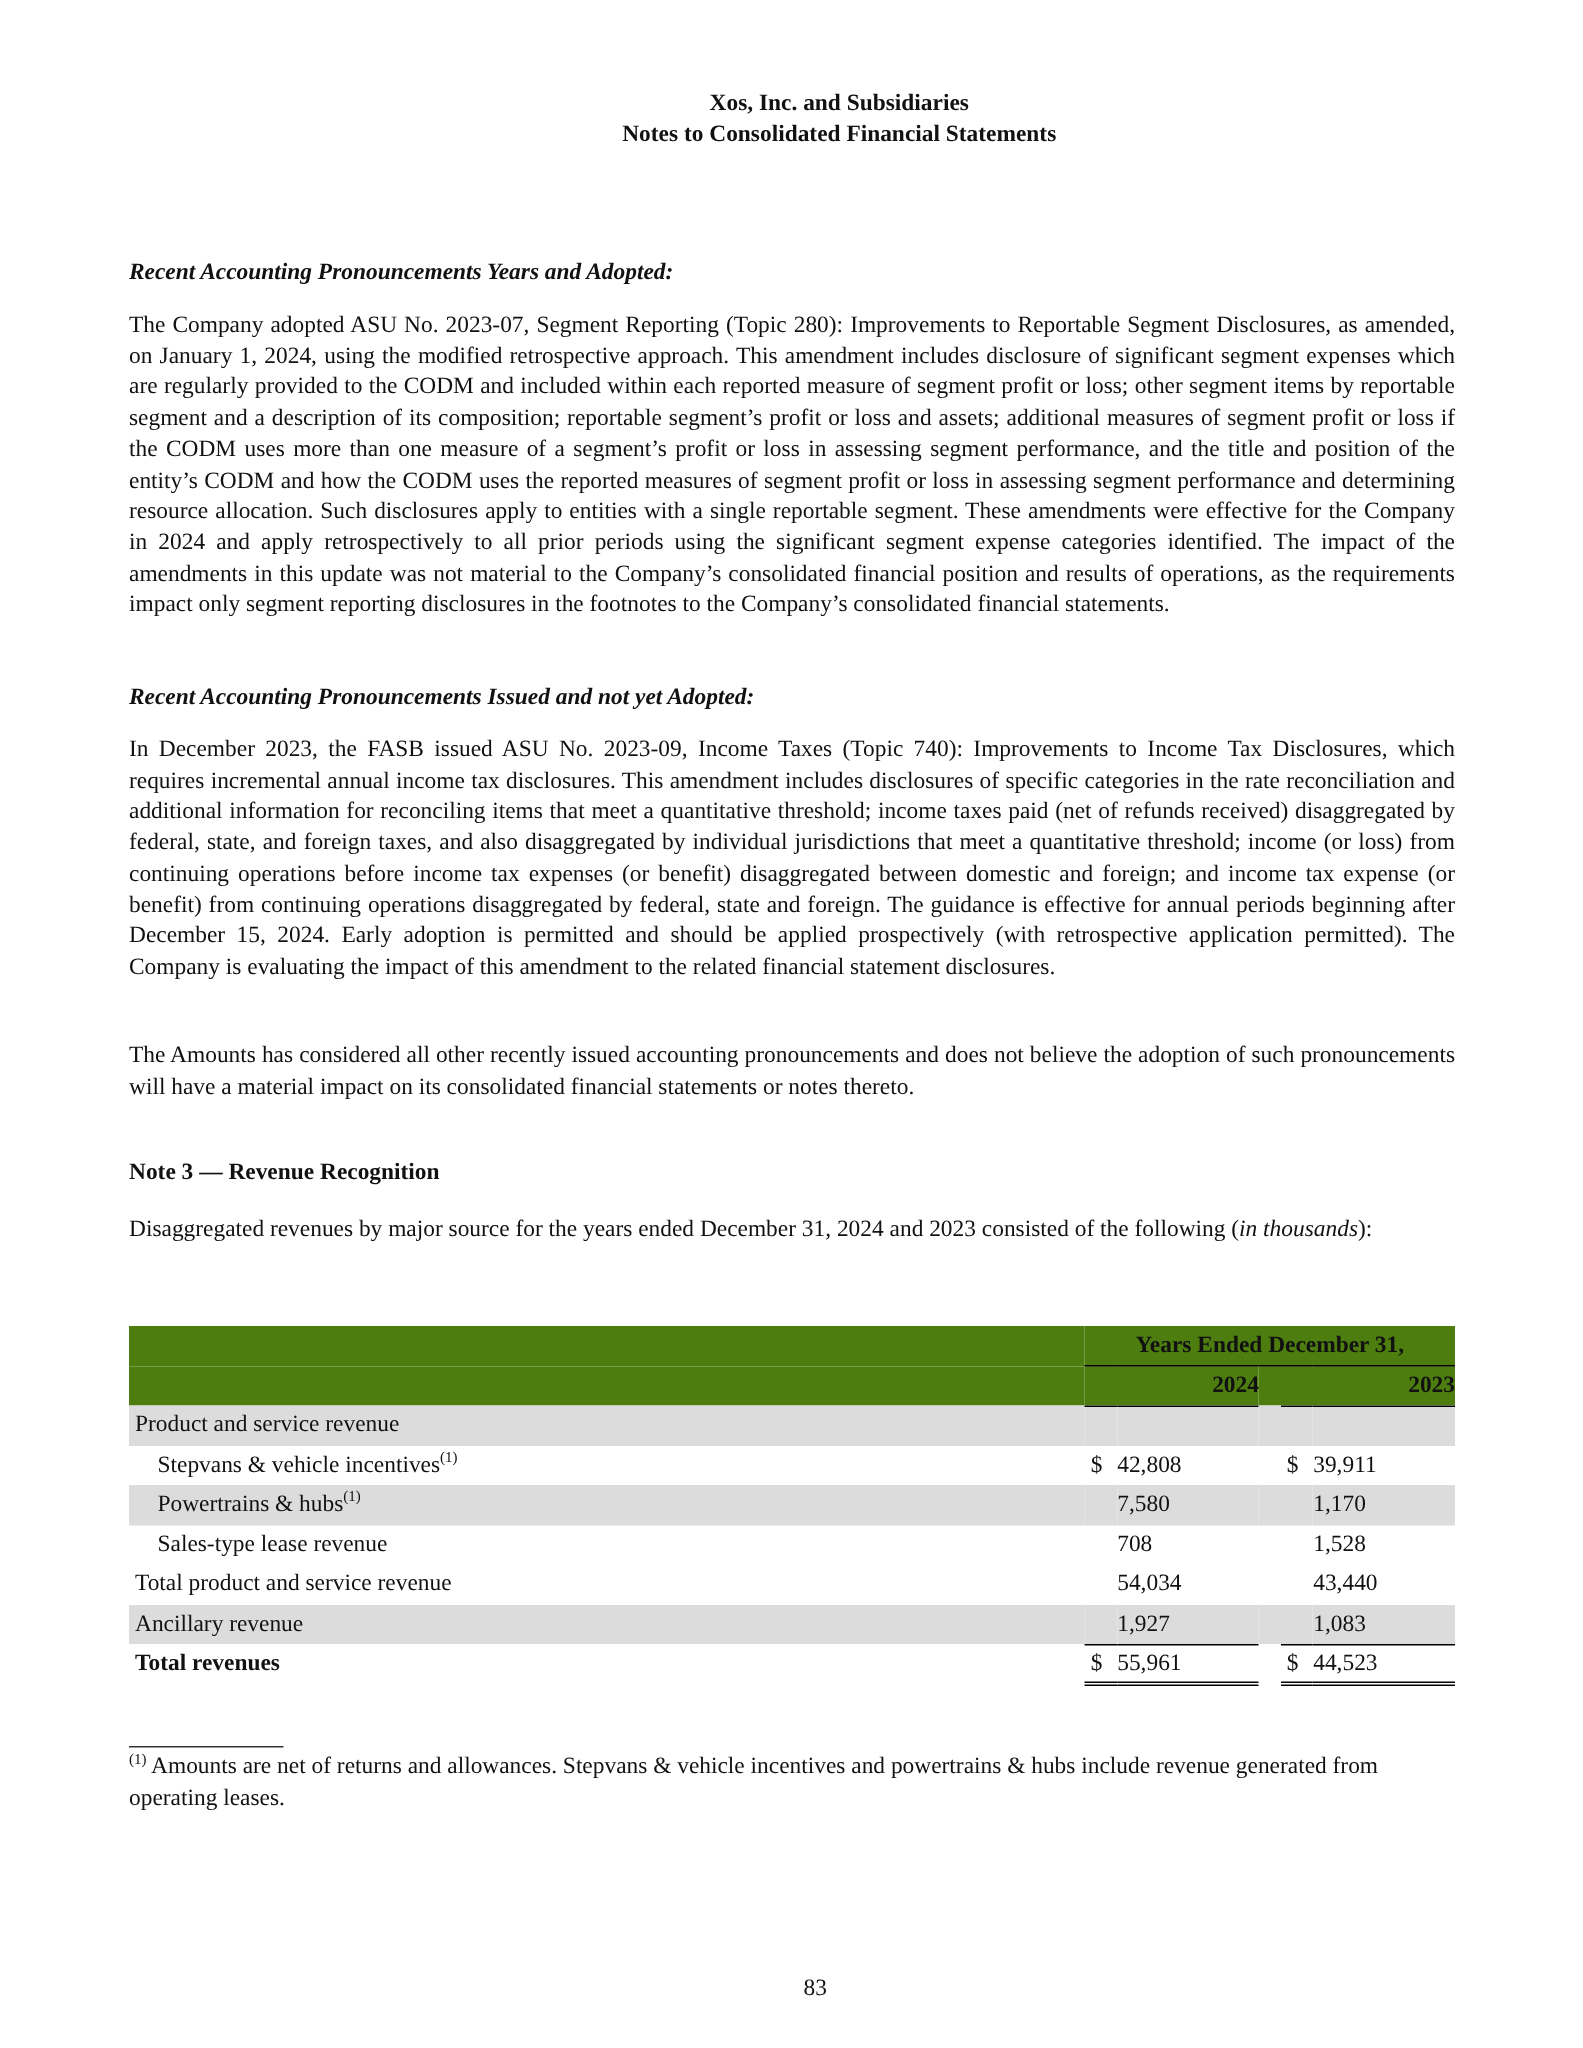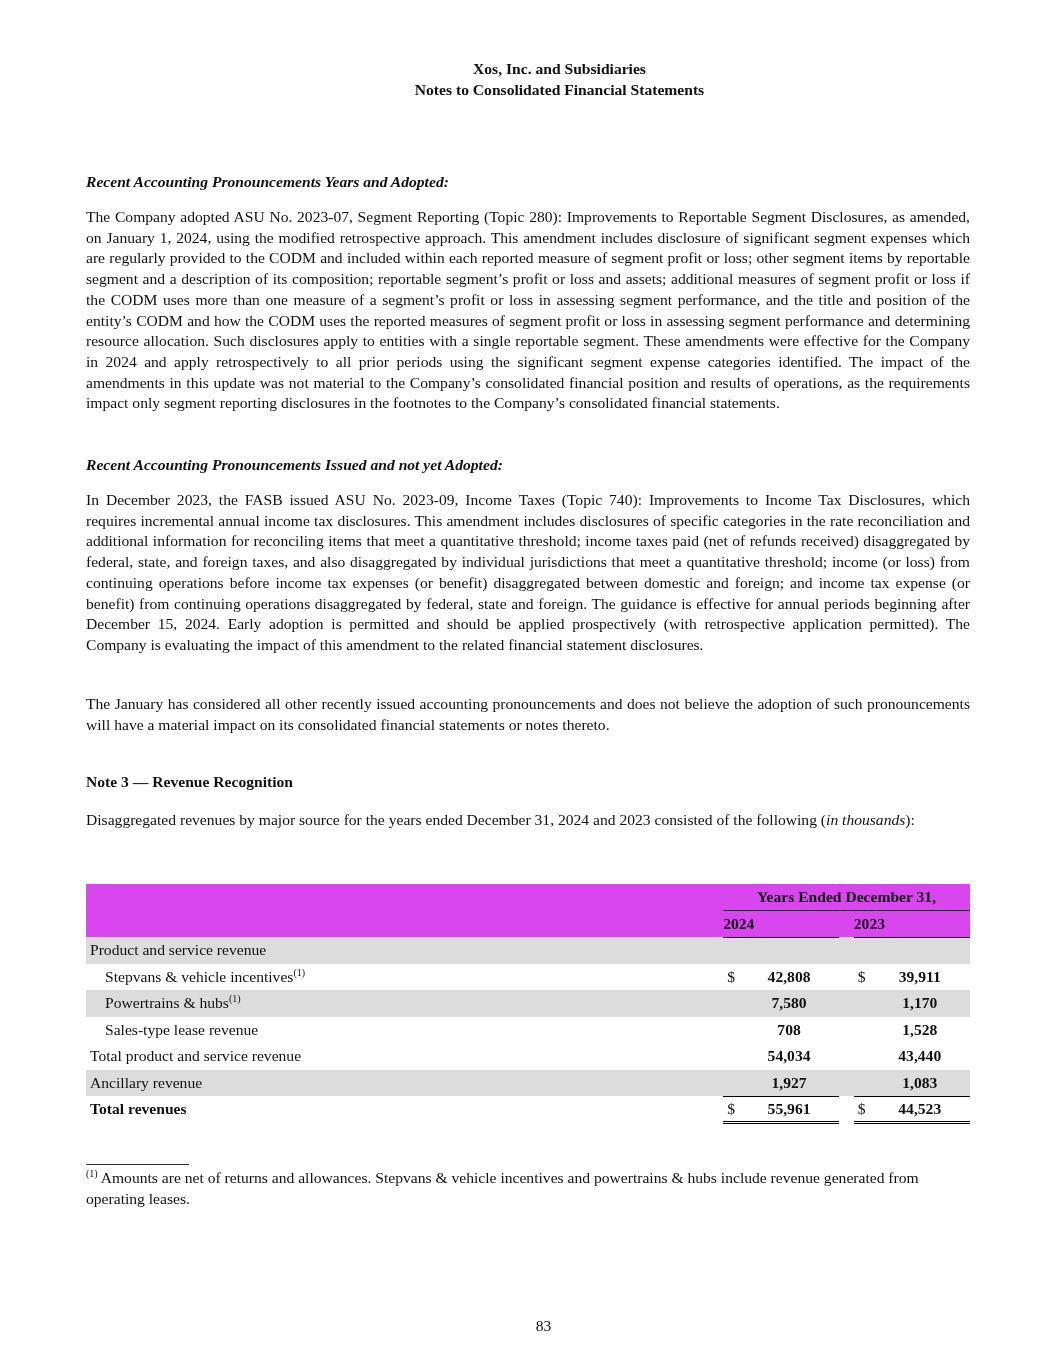--- a/index.html
+++ b/index.html
@@ -15,29 +15,29 @@
   .para { text-align: justify; line-height: 20.7px; }
   .h-bold { font-weight: bold; line-height: 20px; }
   .superscript { font-size: 10px; vertical-align: super; line-height: 0; }
 
   table.rev { position: absolute; left: 86px; top: 884px; width: 884px; border-collapse: collapse; font-size: 15.6px; }
   table.rev td { height: 26.5px; padding: 0; vertical-align: middle; line-height: 18px; }
   tr.shade td.c-label, tr.shade td.c-gap0, tr.shade td.c-cur, tr.shade td.c-val, tr.shade td.c-gap { background: #dcdcdc; }
   td.c-label { width: 655px; padding-left: 4px !important; }
   td.c-gap0 { width: 0px; }
   td.c-cur { width: 22px; text-align: left; padding-left: 4px !important; }
-  td.c-val { width: 96px; text-align: center; padding-right: 6px !important; font-weight: bold; }
+  td.c-val { width: 96px; text-align: left; padding-right: 6px !important; }
   td.c-gap { width: 15px; }
   .indent { padding-left: 15px; }
   .bold { font-weight: bold; }
   .line-bottom { border-bottom: 1.5px solid #000; }
   .dbl-bottom { border-bottom: 3.5px double #000; }
   .hdr-years { text-align: center; font-weight: bold; }
-  .hdr-year { text-align: left; font-weight: bold; }
-  .white td { background: #d946ef; margin-top: 48px; }
+  .hdr-year { text-align: right; font-weight: bold; }
+  .white td { background: #4d7c0f; margin-top: 48px; }
 
   .fn-rule { position: absolute; left: 86px; top: 1164px; width: 103px; height: 0; border-top: 1px solid #333; }
   .footnote { position: absolute; left: 86px; top: 1167px; width: 884px; line-height: 21px; text-align: left; }
   .page-num { position: absolute; top: 1316px; left: 16px; width: 1055px; text-align: center; line-height: 20px; }
 </style>
 </head>
 <body>
 
 <div class="header">
   <div>Xos, Inc. and Subsidiaries</div>
@@ -46,21 +46,21 @@
 
 <div class="content" style="top:172px;">
   <div class="h-italic">Recent Accounting Pronouncements Years and Adopted:</div>
 </div>
 <div class="content para" style="top:207px;">The Company adopted ASU No. 2023-07, Segment Reporting (Topic 280): Improvements to Reportable Segment Disclosures, as amended, on January 1, 2024, using the modified retrospective approach. This amendment includes disclosure of significant segment expenses which are regularly provided to the CODM and included within each reported measure of segment profit or loss; other segment items by reportable segment and a description of its composition; reportable segment’s profit or loss and assets; additional measures of segment profit or loss if the CODM uses more than one measure of a segment’s profit or loss in assessing segment performance, and the title and position of the entity’s CODM and how the CODM uses the reported measures of segment profit or loss in assessing segment performance and determining resource allocation. Such disclosures apply to entities with a single reportable segment. These amendments were effective for the Company in 2024 and apply retrospectively to all prior periods using the significant segment expense categories identified. The impact of the amendments in this update was not material to the Company’s consolidated financial position and results of operations, as the requirements impact only segment reporting disclosures in the footnotes to the Company’s consolidated financial statements.</div>
 
 <div class="content" style="top:455px;">
   <div class="h-italic">Recent Accounting Pronouncements Issued and not yet Adopted:</div>
 </div>
 <div class="content para" style="top:490px;">In December 2023, the FASB issued ASU No. 2023-09, Income Taxes (Topic 740): Improvements to Income Tax Disclosures, which requires incremental annual income tax disclosures. This amendment includes disclosures of specific categories in the rate reconciliation and additional information for reconciling items that meet a quantitative threshold; income taxes paid (net of refunds received) disaggregated by federal, state, and foreign taxes, and also disaggregated by individual jurisdictions that meet a quantitative threshold; income (or loss) from continuing operations before income tax expenses (or benefit) disaggregated between domestic and foreign; and income tax expense (or benefit) from continuing operations disaggregated by federal, state and foreign. The guidance is effective for annual periods beginning after December 15, 2024. Early adoption is permitted and should be applied prospectively (with retrospective application permitted). The Company is evaluating the impact of this amendment to the related financial statement disclosures.</div>
-<div class="content para" style="top:694px;">The January has considered all other recently issued accounting pronouncements and does not believe the adoption of such pronouncements will have a material impact on its consolidated financial statements or notes thereto.</div>
+<div class="content para" style="top:694px;">The Amounts has considered all other recently issued accounting pronouncements and does not believe the adoption of such pronouncements will have a material impact on its consolidated financial statements or notes thereto.</div>
 
 <div class="content" style="top:772px;">
   <div class="h-bold">Note 3 — Revenue Recognition</div>
 </div>
 <div class="content para" style="top:810px;"><span>Disaggregated revenues by major source for the years ended December 31, 2024 and 2023 consisted of the following (</span><i>in thousands</i><span>):</span></div>
 
 <table class="rev">
   <tbody>
       <tr class="white">
     <td class="c-label"></td>

